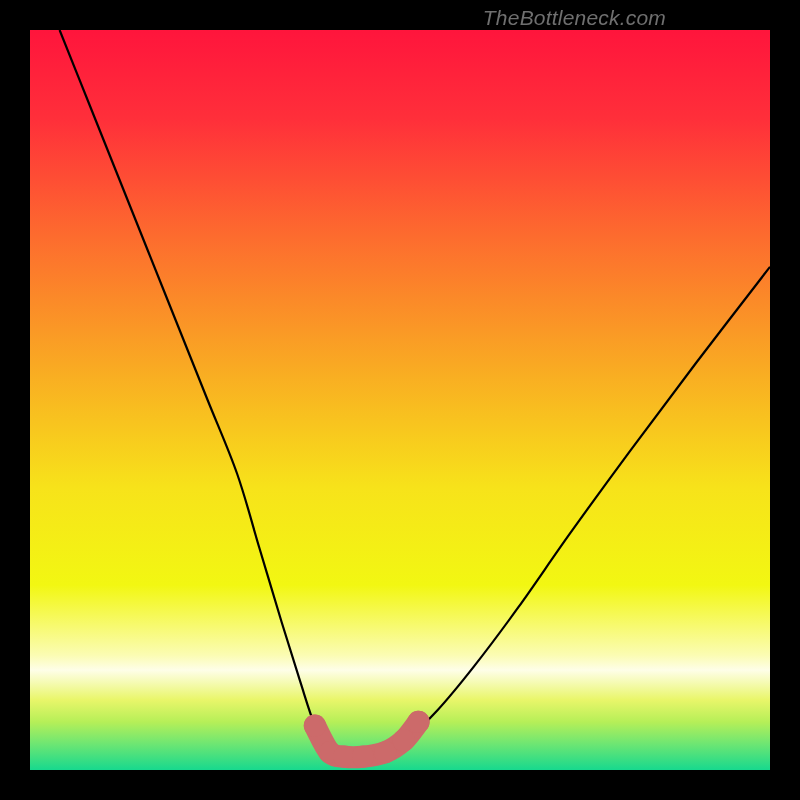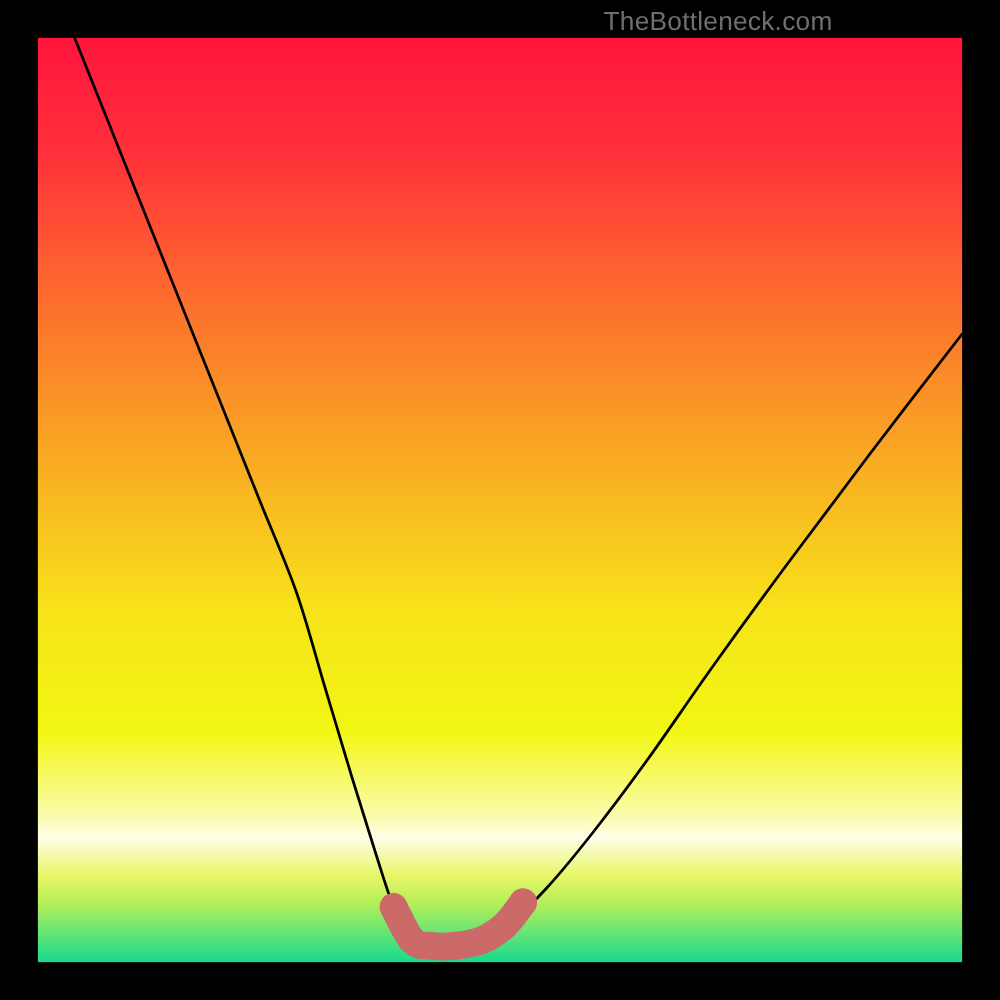--- a/index.html
+++ b/index.html
@@ -10,20 +10,21 @@
     overflow: hidden;
     background: #000;
     font-family: Arial, Helvetica, sans-serif;
   }
   .frame {
     position: absolute;
     top: 0; left: 0;
     width: 700px;
     height: 800px;
     background: #000;
+    font-style: italic;
   }
   .plot {
     position: absolute;
     top: 30px;
     left: 30px;
     width: 740px;
     height: 740px;
     overflow: hidden;
   }
   .gradient {

